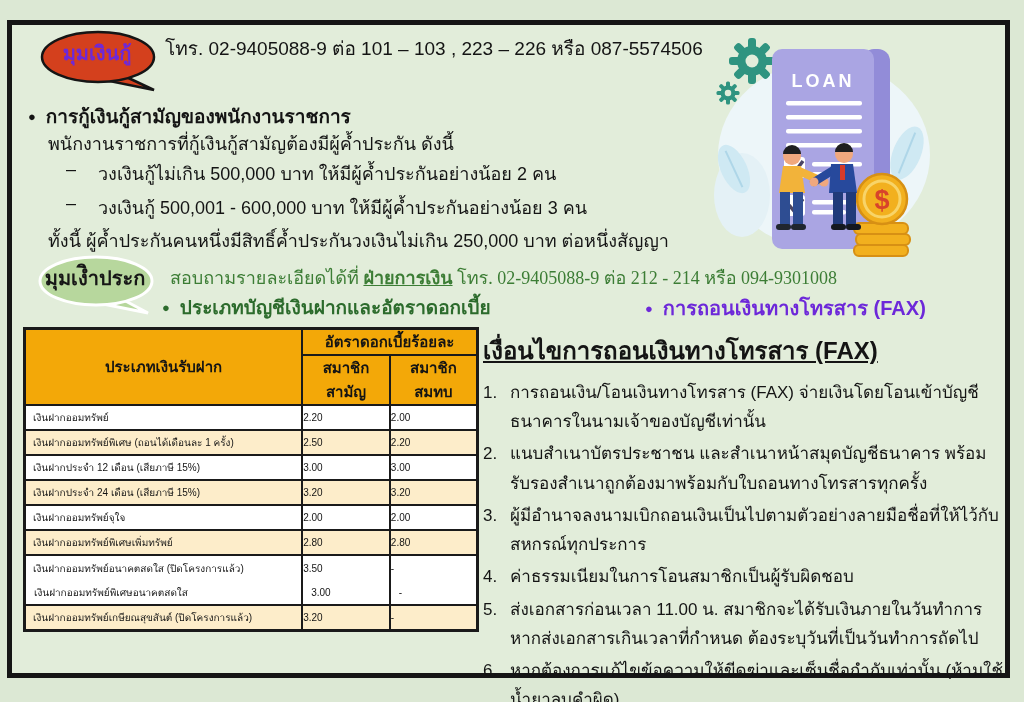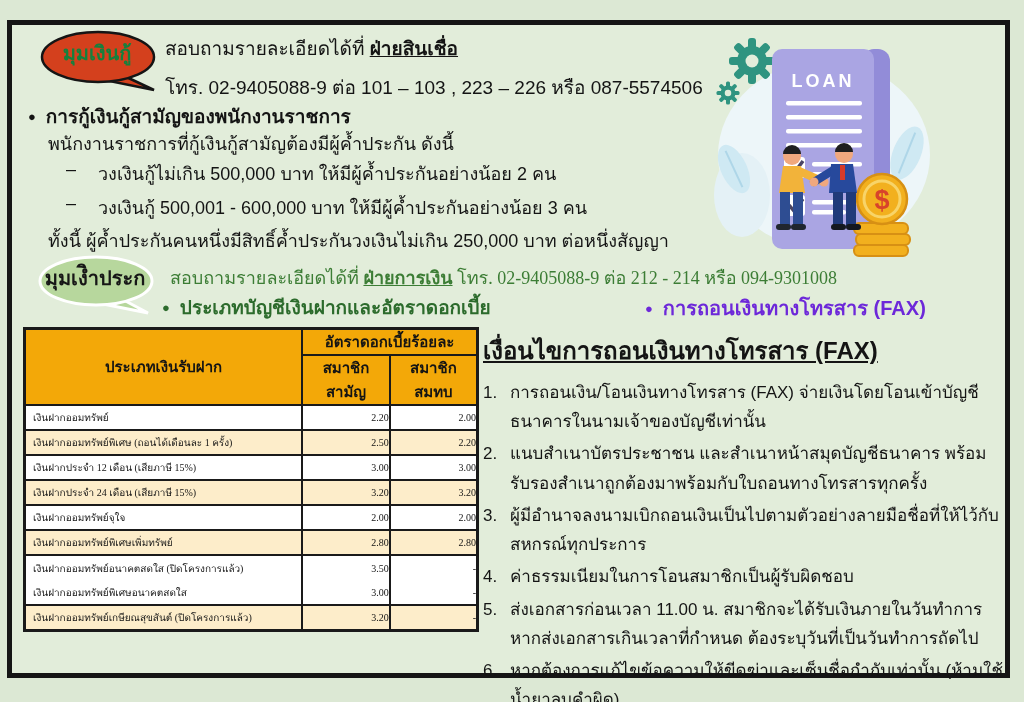--- a/index.html
+++ b/index.html
@@ -21,21 +21,21 @@
     border:5px solid var(--frame-border);background:var(--frame-bg);
   }
   
   .bubble{position:absolute;width:132px;height:62px;}
   .bubble svg{position:absolute;inset:0;width:100%;height:100%;}
   .bubble .lbl{
     position:absolute;left:0;top:7px;width:118px;text-align:center;
     font-weight:700;font-size:20px;
   }
   .bubble-loan{left:26px;top:5px;}
-  .bubble-loan .lbl{color:#15803d;}
+  .bubble-loan .lbl{color:#6d28d9;}
   .bubble-deposit{left:24px;top:230px;}
   .bubble-deposit .lbl{color:#161616;}
   
   .loan-contact{position:absolute;left:153px;top:8px;font-size:19px;}
   .loan-contact .l1{margin-bottom:9px;}
   .contact-link{font-weight:700;text-decoration:underline;}
   .sec-title{position:absolute;left:16px;top:76px;font-size:19px;font-weight:700;}
   .dot{font-size:13px;vertical-align:2px;margin-right:10px;}
   .loan-intro{position:absolute;left:36px;top:104px;font-size:18px;}
   .loan-item{position:absolute;left:54px;font-size:18px;display:flex;}
@@ -47,30 +47,30 @@
   .deposit-contact{position:absolute;left:158px;top:238px;font-size:18px;color:var(--green-text);white-space:nowrap;font-family:Liberation Serif, serif;}
   .deposit-contact .contact-link{color:var(--green-text);}
   .deposit-heading{position:absolute;left:150px;top:267px;font-size:19px;font-weight:700;color:var(--dark-green);}
   .fax-heading{position:absolute;left:633px;top:267px;font-size:20px;font-weight:700;color:#6d28d9;}
   
   table.rates{
     position:absolute;left:11px;top:302px;width:456px;
     border-collapse:collapse;border:3px solid var(--table-border);
     background:var(--row-white);
   }
-  .rates th,.rates td{border:2px solid var(--table-border);font-family:Liberation Serif, serif;}
+  .rates th,.rates td{border:2px solid var(--table-border);}
   .rates thead th{
     background:var(--header-bg);font-weight:700;font-size:15px;
     text-align:center;height:25px;padding:0 2px;
   }
   .rates td{height:25px;font-size:10px;}
   .rates td.name{padding:0 7px;text-align:left;width:280px;}
-  .rates td.rate{text-align:right;width:88px;}
+  .rates td.rate{text-align:left;width:88px;}
   .rates tr.shade td{background:var(--row-cream);}
-  .rates tr.merge-top td{border-top-style:hidden;}
+  .rates tr.merge-top td{border-top-style:hidden;padding-left:8px;}
   
   .fax-panel{position:absolute;left:471px;top:306px;width:530px;}
   .fax-cond-heading{
     font-size:24px;font-weight:700;text-decoration:underline;
     margin-bottom:8px;
   }
   .fax-item{display:flex;font-size:17px;line-height:1.72;margin-bottom:3px;}
   .fax-item .num{width:27px;flex:0 0 27px;}
   .fax-item .txt{flex:1;}
   
@@ -84,21 +84,20 @@
 
   <div class="bubble bubble-loan">
     <svg viewBox="0 0 132 62">
       <polygon points="82,44 116,60 66,50" fill="#d4401d" stroke="#151515" stroke-width="2.5"></polygon>
       <ellipse cx="60" cy="27" rx="56" ry="25" fill="#d4401d" stroke="#151515" stroke-width="2.5"></ellipse>
     </svg>
     <span class="lbl">มุมเงินกู้</span>
   </div>
 
   <div class="loan-contact">
-    <div class="l1"><span>สอบถามรายละเอียดได้ที่ </span><span class="contact-link">ฝ่ายสินเชื่อ</span></div>
     <div class="l2">โทร. 02-9405088-9 ต่อ 101 – 103 , 223 – 226 หรือ 087-5574506</div>
   </div>
 
   <div class="sec-title"><span class="dot">●</span><span>การกู้เงินกู้สามัญของพนักงานราชการ</span></div>
   <div class="loan-intro">พนักงานราชการที่กู้เงินกู้สามัญต้องมีผู้ค้ำประกัน ดังนี้</div>
   <div class="loan-item li-1">
       <span class="dash">–</span>
       <span>วงเงินกู้ไม่เกิน 500,000 บาท ให้มีผู้ค้ำประกันอย่างน้อย 2 คน</span>
     </div>
   <div class="loan-item li-2">

